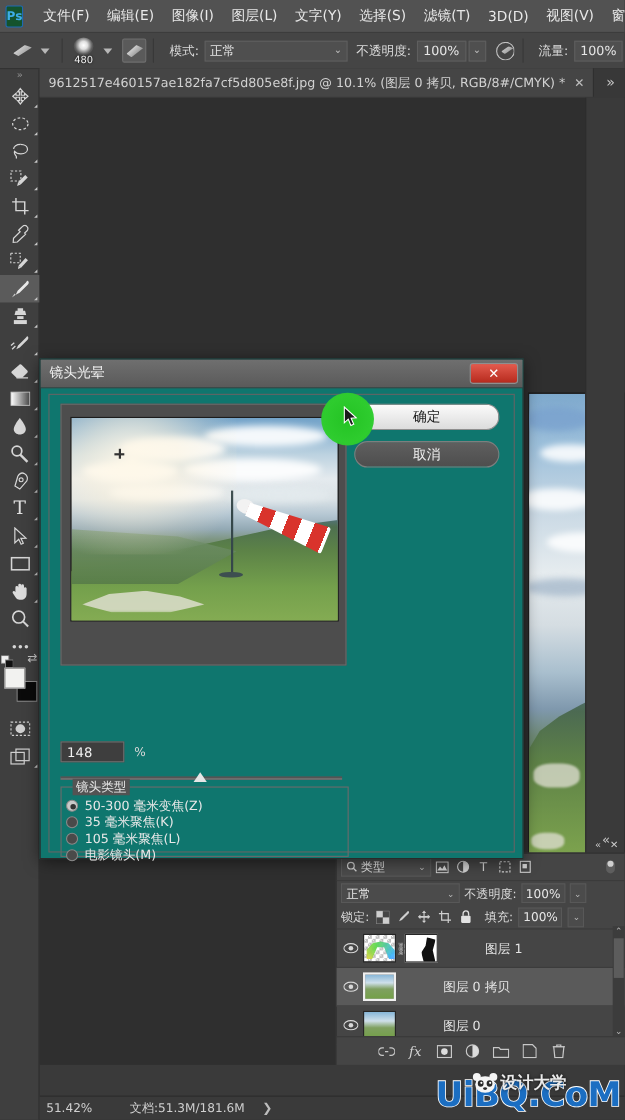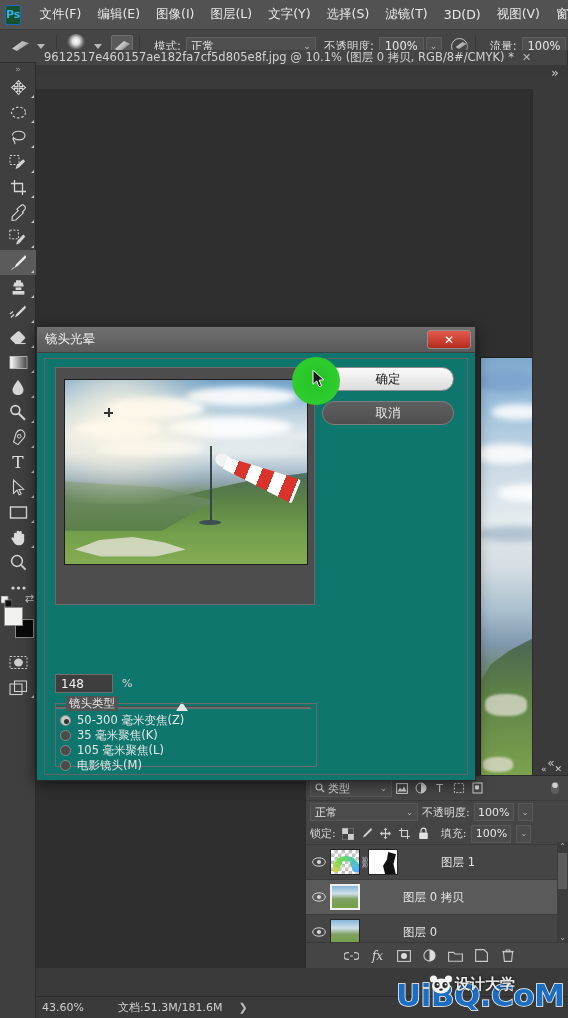--- a/index.html
+++ b/index.html
@@ -141,22 +141,22 @@
   }
   .sw-swapicon {
     position: absolute; right: 2px; top: -12px; color: #c5c5c5; font-size: 11px;
   }
   .sw-defaulticon {
     position: absolute; left: 1px; top: -12px; width: 11px; height: 11px;
   }
 
   
   .tabstrip {
-    position: absolute; left: 36px; top: 50px; width: 532px; height: 26px;
-    background: #383838; display: flex; align-items: stretch; flex-direction: column;
+    position: absolute; left: 36px; top: 62px; width: 532px; height: 26px;
+    background: #383838; display: flex; align-items: stretch;
   }
   .doctab {
     background: #454545; color: #d2d2d2; font-size: 11.5px;
     display: flex; align-items: center; padding: 0 8px;
     border-right: 1px solid #2f2f2f; white-space: nowrap;
   }
   .doctab .closex { margin-left: 8px; color: #bdbdbd; font-size: 11px; }
   .tab-overflow {
     margin-left: auto; color: #c6c6c6; font-size: 13px;
     display: flex; align-items: center; padding: 0 9px;
@@ -439,21 +439,21 @@
   .slider-track {
     position: absolute; left: 0; top: 5px; width: 256px; height: 3px;
     background: #6d6d6d; border-top: 1px solid #4a4a4a;
   }
   .slider-thumb {
     position: absolute; left: 121px; top: 1px; width: 0; height: 0;
     border-left: 6px solid transparent; border-right: 6px solid transparent;
     border-bottom: 9px solid #e6e6e6;
   }
   .lens-group {
-    position: absolute; left: 10px; top: 344px; width: 262px; height: 64px;
+    position: absolute; left: 10px; top: 356px; width: 262px; height: 64px;
     border: 1px solid #6b6b6b;
   }
   .lens-legend {
     position: absolute; left: 10px; top: -8px; background: #535353;
     color: #e6e6e6; font-size: 11.5px; padding: 0 3px;
   }
   .radio-row {
     display: flex; align-items: center; height: 15px; margin-left: 4px;
     color: #e8e8e8; font-size: 11.5px;
   }
@@ -987,21 +987,21 @@
               <span>电影镜头(M)</span>
             </div>
           </div>
         </div>
 
       </div>
     </div>
   </div>
 
   <div class="statusbar">
-    <span class="sb-zoom">43.60%</span>
+    <span class="sb-zoom">51.42%</span>
     <span class="sb-doc">文档:51.3M/181.6M</span>
     <span class="sb-arrow">❯</span>
   </div>
 
   <div class="wm-panda">
     <svg width="26" height="20" viewBox="0 0 26 20">
       <ellipse cx="13" cy="12" rx="9" ry="7.5" fill="#f5f5f5"></ellipse>
       <circle cx="5.5" cy="5" r="3.6" fill="#f5f5f5"></circle>
       <circle cx="20.5" cy="5" r="3.6" fill="#f5f5f5"></circle>
       <ellipse cx="9" cy="11" rx="2.6" ry="3" fill="#2a2a2a"></ellipse>

